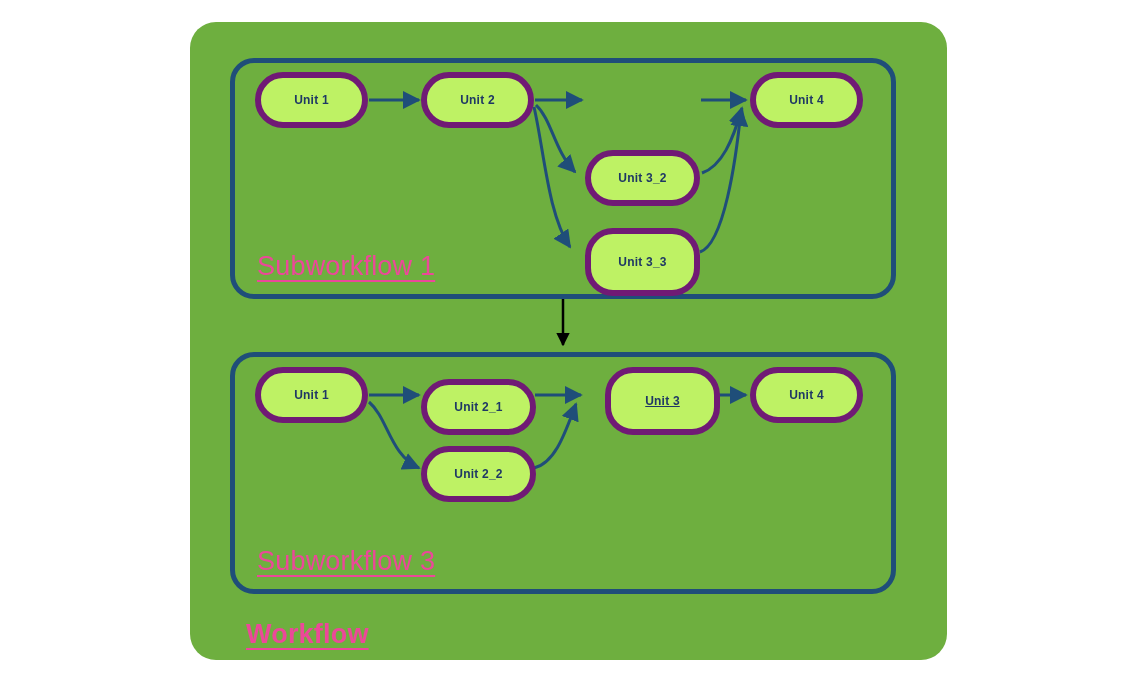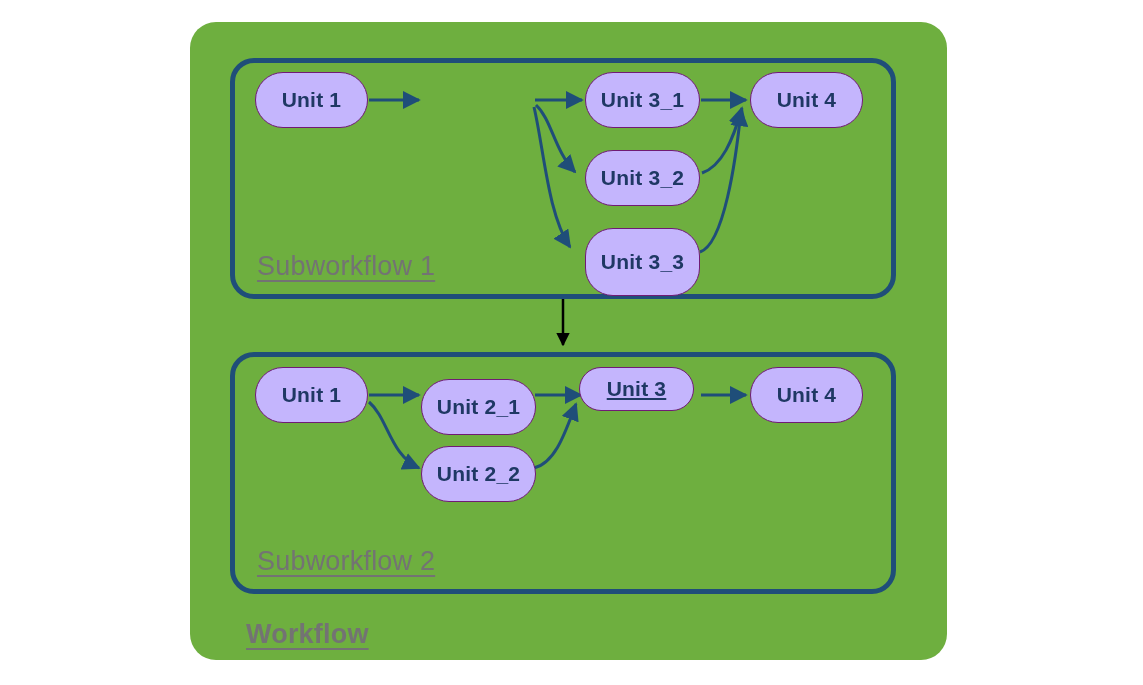--- a/index.html
+++ b/index.html
@@ -45,46 +45,46 @@
   }
   #subworkflow-2-box {
     left: 230px;
     top: 352px;
     width: 666px;
     height: 242px;
   }
   
   .group-label {
     position: absolute;
-    color: #737373;
+    color: #ec4899;
     font-size: 27px;
     font-weight: 400;
     letter-spacing: 0.2px;
     text-decoration: underline;
     text-underline-offset: 5px;
     text-decoration-thickness: 2px;
     white-space: nowrap;
     font-family: "Liberation Sans", sans-serif;
   }
   #label-subworkflow-1 { left: 257px; top: 251px; }
   #label-subworkflow-2 { left: 257px; top: 546px; }
   #label-workflow      { left: 246px; top: 619px; font-weight: bold; }
 
   
   .unit-node {
     position: absolute;
-    background: #c4b5fd;
-    border: 1px solid #701a75;
+    background: #bef264;
+    border: 6px solid #701a75;
     border-radius: 28px;
     box-sizing: border-box;
     display: flex;
     align-items: center;
     justify-content: center;
     color: #1F3864;
-    font-size: 21px;
+    font-size: 12px;
     font-weight: bold;
     font-family: "Liberation Sans", sans-serif;
     white-space: nowrap;
     letter-spacing: 0.2px;
   }
   
   #edge-layer {
     position: absolute;
     left: 0;
     top: 0;
@@ -141,38 +141,38 @@
       <path d="M 535 395 L 581 395"></path>
 
       <path d="M 534 468 C 556 463, 566 430, 576 404"></path>
 
       <path d="M 701 395 L 746 395"></path>
     </g>
   </svg>
 
   <div class="unit-node" style="left:255px; top:72px; width:113px; height:56px;">Unit 1</div>
 
+  <div class="unit-node" style="left:421px; top:72px; width:113px; height:56px;">Unit 2</div>
 
-  <div class="unit-node" style="left:585px; top:72px; width:115px; height:56px;">Unit 3_1</div>
 
   <div class="unit-node" style="left:585px; top:150px; width:115px; height:56px;">Unit 3_2</div>
 
   <div class="unit-node" style="left:585px; top:228px; width:115px; height:68px;">Unit 3_3</div>
 
   <div class="unit-node" style="left:750px; top:72px; width:113px; height:56px;">Unit 4</div>
 
   <div class="unit-node" style="left:255px; top:367px; width:113px; height:56px;">Unit 1</div>
 
   <div class="unit-node" style="left:421px; top:379px; width:115px; height:56px;">Unit 2_1</div>
 
   <div class="unit-node" style="left:421px; top:446px; width:115px; height:56px;">Unit 2_2</div>
 
-  <div class="unit-node" style="left:579px; top:367px; width:115px; height:44px;text-decoration:underline;">Unit 3</div>
+  <div class="unit-node" style="left:605px; top:367px; width:115px; height:68px;text-decoration:underline;">Unit 3</div>
 
   <div class="unit-node" style="left:750px; top:367px; width:113px; height:56px;">Unit 4</div>
 
   <div class="group-label" id="label-subworkflow-1">Subworkflow 1</div>
 
-  <div class="group-label" id="label-subworkflow-2">Subworkflow 2</div>
+  <div class="group-label" id="label-subworkflow-2">Subworkflow 3</div>
 
   <div class="group-label" id="label-workflow">Workflow</div>
 
 </div>
 
 </body></html>

